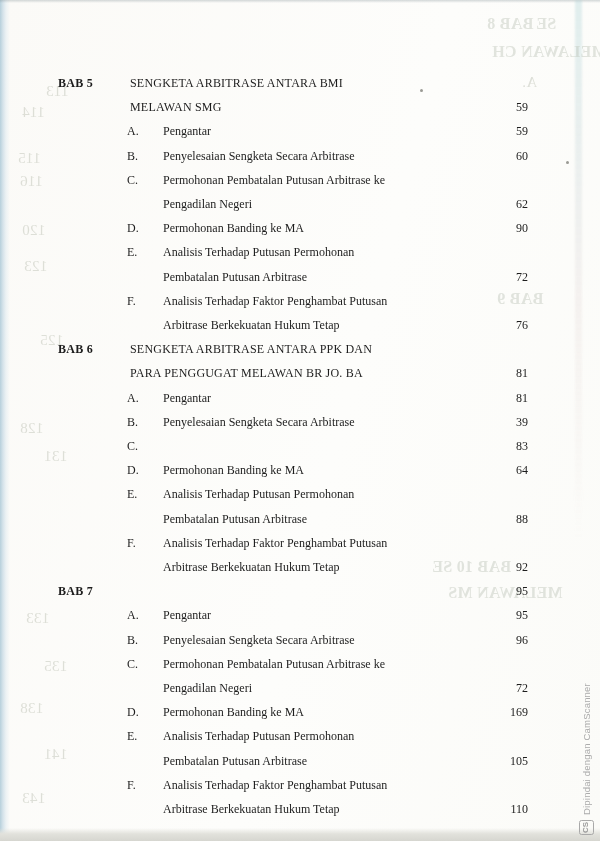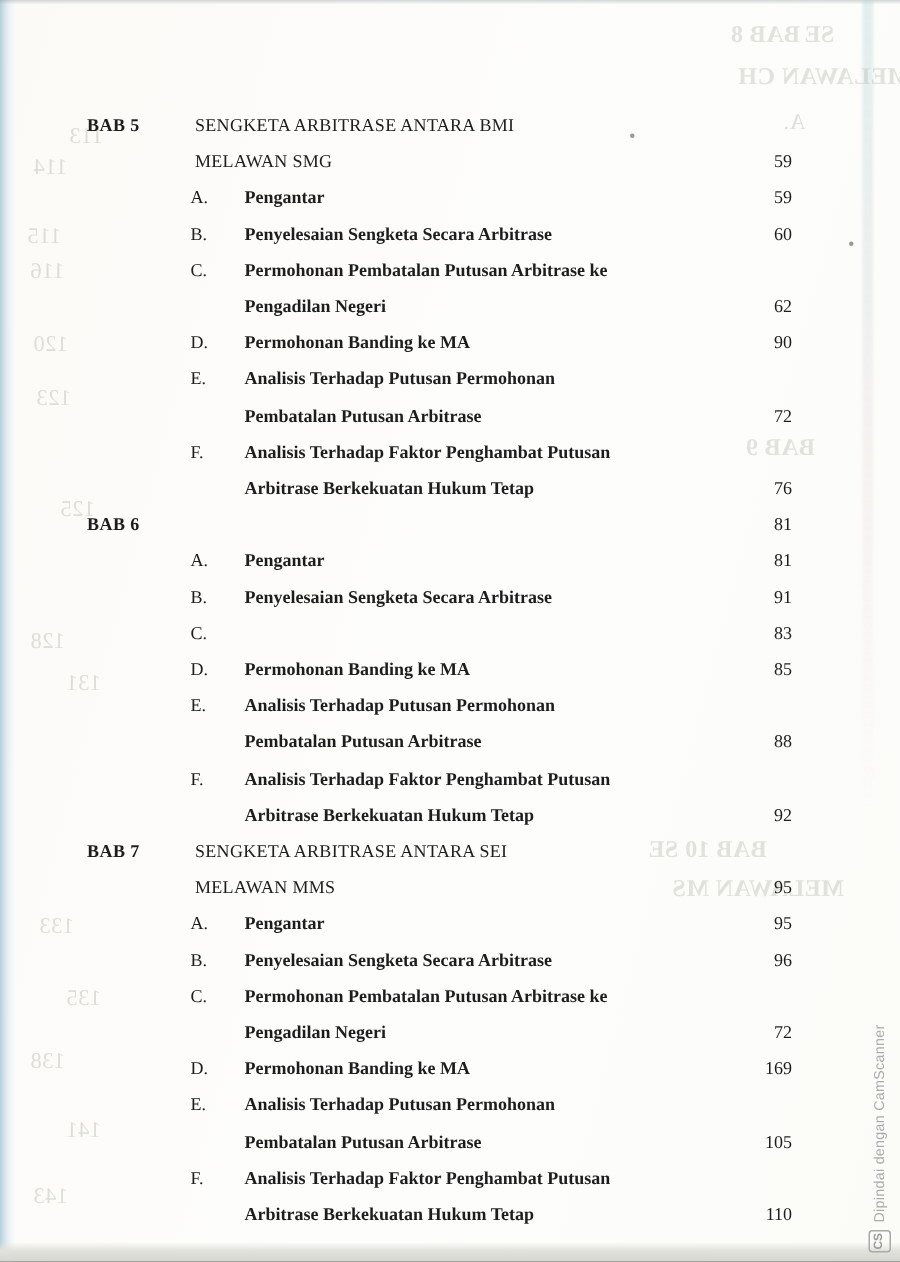--- a/index.html
+++ b/index.html
@@ -30,21 +30,21 @@
   .ghost-bold{font-weight:700;font-size:16px;color:rgba(183,190,178,.40);}
 
   
   .toc{position:absolute;left:58px;top:24px;width:470px;
     font-size:12px;line-height:24.2px;margin-top:47px;}
   .row{position:relative;display:flex;align-items:flex-start;}
   .c-label{width:72px;flex:0 0 auto;font-weight:700;letter-spacing:.3px;}
   .c-title{font-weight:400;letter-spacing:.2px;white-space:pre;}
   .i-spacer{width:69px;flex:0 0 auto;}
   .i-letter{width:36px;flex:0 0 auto;}
-  .i-text{white-space:pre;font-weight:bold;}
+  .i-text{white-space:pre;}
   .num{position:absolute;right:0;bottom:0;white-space:nowrap;
     background:transparent;text-align:right;}
 
   
   .watermark{position:absolute;right:22px;top:695px;width:140px;height:16px;
     transform-origin:top right;transform:rotate(-90deg);
     display:flex;align-items:center;gap:5px;
     font-family:"Liberation Sans", sans-serif;}
   .wm-logo{flex:0 0 auto;width:13px;height:13px;border:1px solid #a9a9a9;border-radius:2.5px;
     display:flex;align-items:center;justify-content:center;
@@ -124,63 +124,63 @@
       </div>
       <div class="row item-row">
         <span class="i-spacer"></span>
         <span class="i-letter">F.</span>
         <span class="i-text">Analisis Terhadap Faktor Penghambat Putusan
 Arbitrase Berkekuatan Hukum Tetap</span>
         <span class="num">76</span>
       </div>
       <div class="row chapter-row">
         <span class="c-label">BAB 6</span>
+        <span class="c-title">SENGKETA ARBITRASE ANTARA PPK DAN
+PARA PENGGUGAT MELAWAN BR JO. BA</span>
         <span class="num">81</span>
       </div>
       <div class="row item-row">
         <span class="i-spacer"></span>
         <span class="i-letter">A.</span>
         <span class="i-text">Pengantar</span>
         <span class="num">81</span>
       </div>
       <div class="row item-row">
         <span class="i-spacer"></span>
         <span class="i-letter">B.</span>
         <span class="i-text">Penyelesaian Sengketa Secara Arbitrase</span>
-        <span class="num">91</span>
+        <span class="num">39</span>
       </div>
       <div class="row item-row">
         <span class="i-spacer"></span>
         <span class="i-letter">C.</span>
         <span class="num">83</span>
       </div>
       <div class="row item-row">
         <span class="i-spacer"></span>
         <span class="i-letter">D.</span>
         <span class="i-text">Permohonan Banding ke MA</span>
-        <span class="num">85</span>
+        <span class="num">64</span>
       </div>
       <div class="row item-row">
         <span class="i-spacer"></span>
         <span class="i-letter">E.</span>
         <span class="i-text">Analisis Terhadap Putusan Permohonan
 Pembatalan Putusan Arbitrase</span>
         <span class="num">88</span>
       </div>
       <div class="row item-row">
         <span class="i-spacer"></span>
         <span class="i-letter">F.</span>
         <span class="i-text">Analisis Terhadap Faktor Penghambat Putusan
 Arbitrase Berkekuatan Hukum Tetap</span>
         <span class="num">92</span>
       </div>
       <div class="row chapter-row">
         <span class="c-label">BAB 7</span>
-        <span class="c-title">SENGKETA ARBITRASE ANTARA SEI
-MELAWAN MMS</span>
         <span class="num">95</span>
       </div>
       <div class="row item-row">
         <span class="i-spacer"></span>
         <span class="i-letter">A.</span>
         <span class="i-text">Pengantar</span>
         <span class="num">95</span>
       </div>
       <div class="row item-row">
         <span class="i-spacer"></span>

